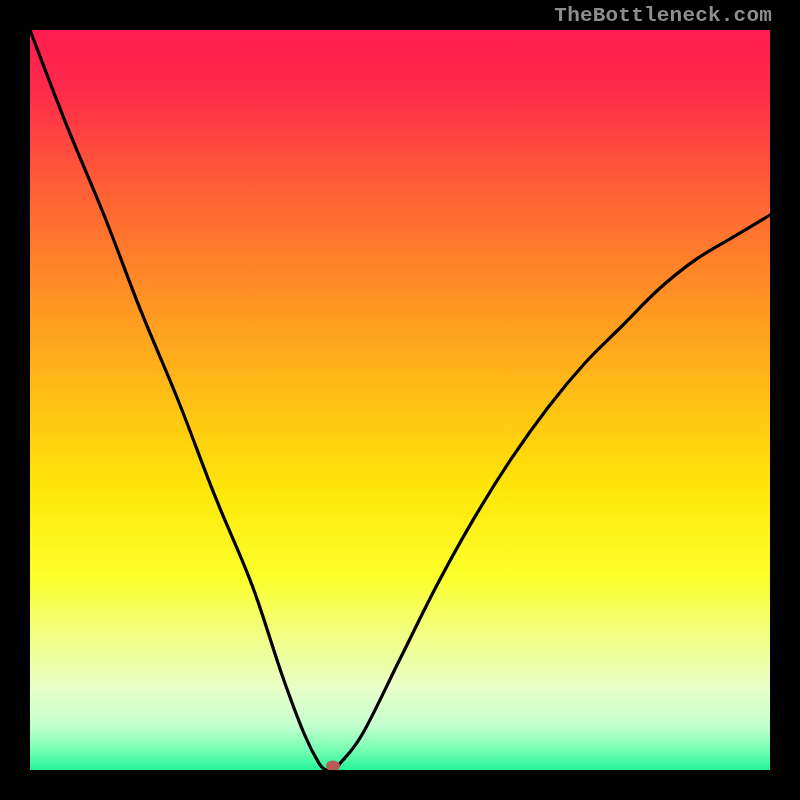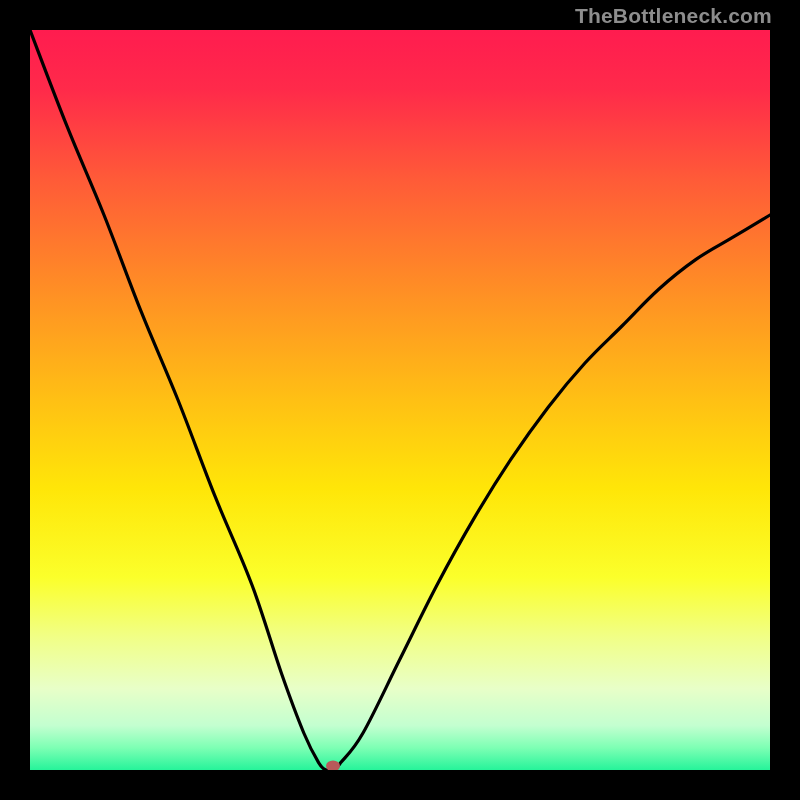--- a/index.html
+++ b/index.html
@@ -46,21 +46,21 @@
     transform: translate(-50%, -50%);
   }
   .watermark {
     position: absolute;
     top: 4px;
     right: 28px;
     font-size: 21px;
     font-weight: 600;
     color: #8d8d8d;
     letter-spacing: 0.2px;
-    font-family: Liberation Sans, sans-serif;
+    font-family: Liberation Mono, monospace;
   }
 </style>
 </head>
 <body>
 
 <div class="frame">
 
   <div class="watermark">TheBottleneck.com</div>
 
   <div class="plot-area">

